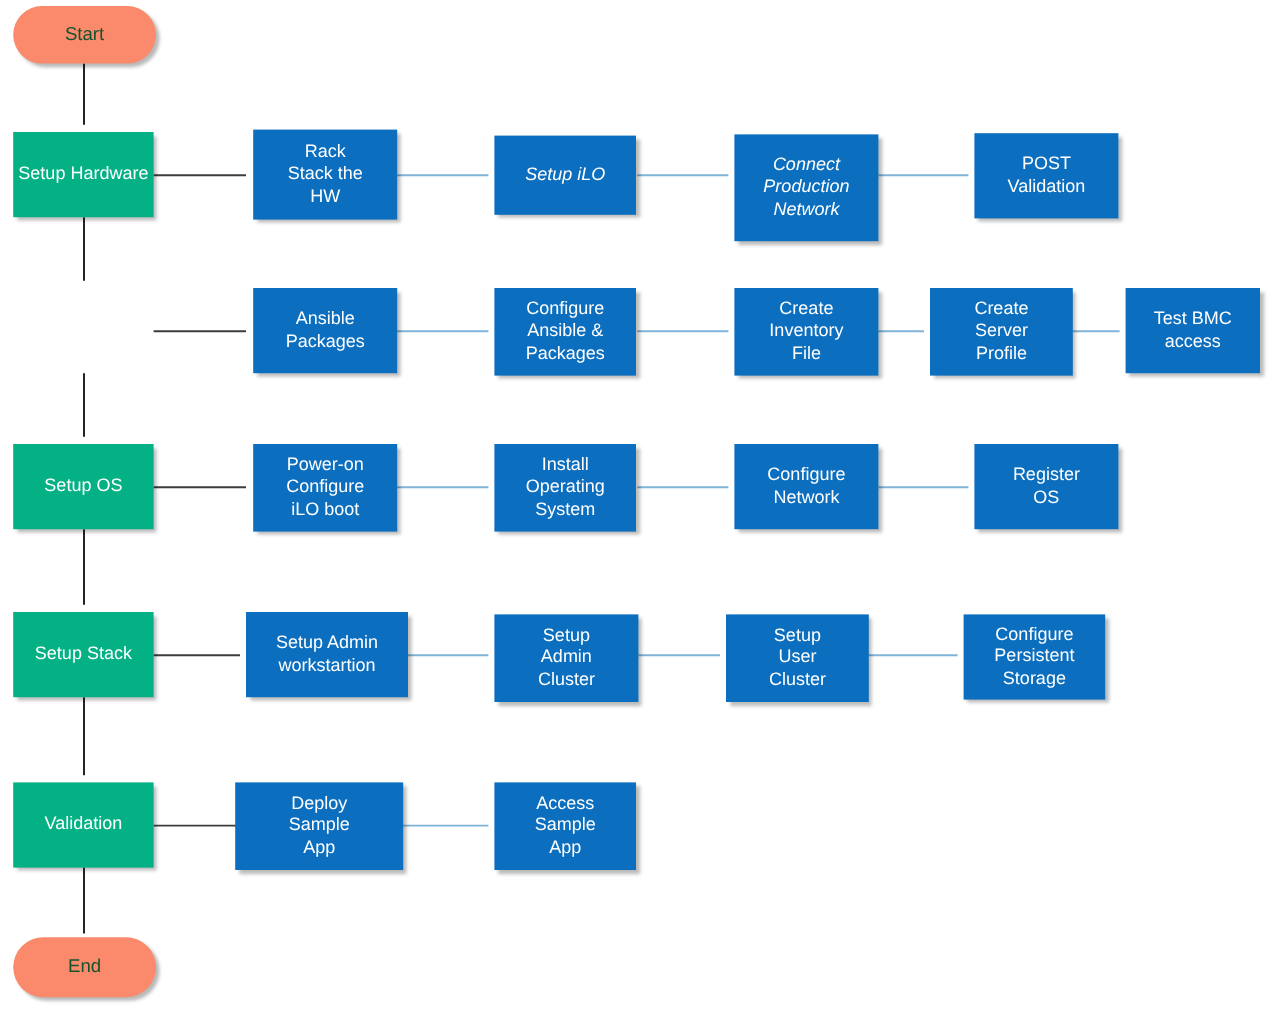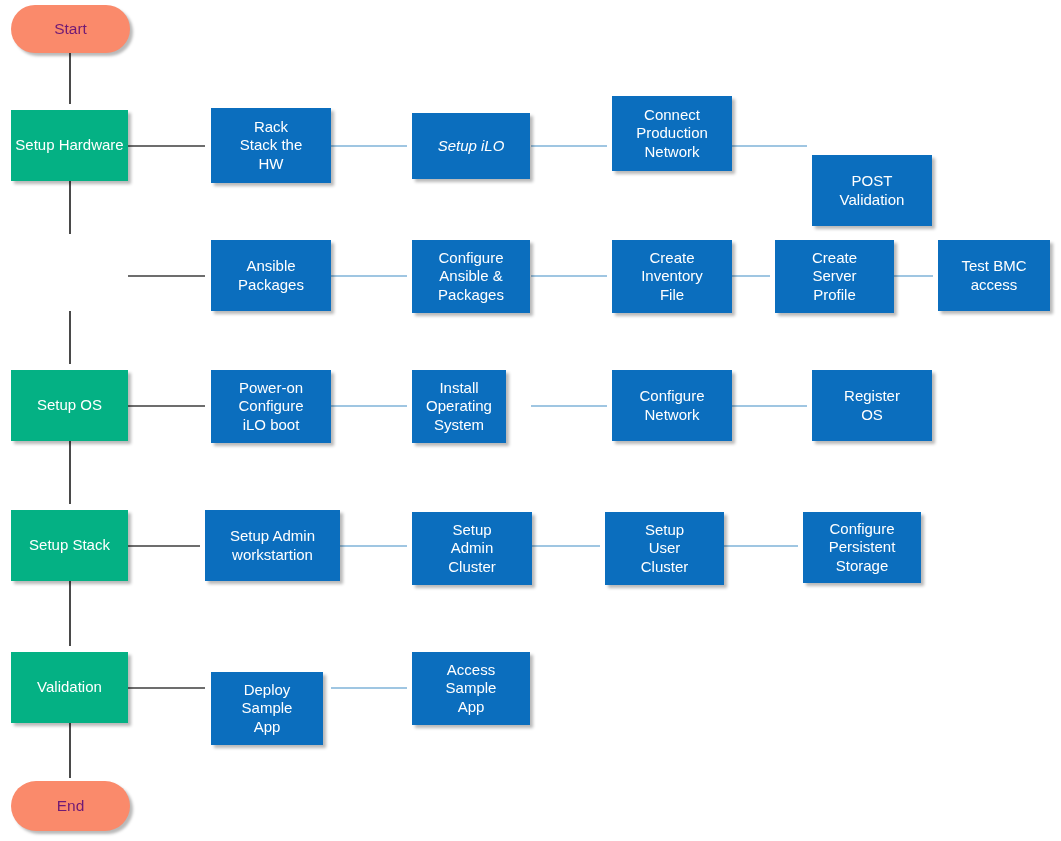--- a/index.html
+++ b/index.html
@@ -23,21 +23,21 @@
     align-items: center;
     justify-content: center;
     text-align: center;
     box-sizing: border-box;
     line-height: 1.22;
     white-space: pre-line;
     box-shadow: 3px 3px 3px rgba(0,0,0,0.28);
   }
   .node.terminal {
     background: #FA8A6B;
-    color: #701a75;
+    color: #14532d;
     border-radius: 999px;
     font-size: 15.5px;
   }
   .node.stage {
     background: #04B184;
     color: #ffffff;
     font-size: 15px;
   }
   .node.task {
     background: #0B6EBE;
@@ -127,25 +127,25 @@
   <div class="node stage" style="left:11px; top:510px; width:117px; height:71px;">Setup Stack</div>
 
   <div class="node stage" style="left:11px; top:652px; width:117px; height:71px;">Validation</div>
 
   <div class="node task" style="left:211px; top:108px; width:120px; height:75px;">Rack
 Stack the
 HW</div>
 
   <div class="node task" style="left:412px; top:113px; width:118px; height:66px;font-style:italic;">Setup iLO</div>
 
-  <div class="node task" style="left:612px; top:96px; width:120px; height:75px;">Connect
+  <div class="node task" style="left:612px; top:112px; width:120px; height:89px;font-style:italic;">Connect
 Production
 Network</div>
 
-  <div class="node task" style="left:812px; top:111px; width:120px; height:71px;margin-top:44px;">POST
+  <div class="node task" style="left:812px; top:111px; width:120px; height:71px;">POST
 Validation</div>
 
   <div class="node task" style="left:211px; top:240px; width:120px; height:71px;">Ansible
 Packages</div>
 
   <div class="node task" style="left:412px; top:240px; width:118px; height:73px;">Configure
 Ansible &amp;
 Packages</div>
 
   <div class="node task" style="left:612px; top:240px; width:120px; height:73px;">Create
@@ -156,21 +156,21 @@
 Server
 Profile</div>
 
   <div class="node task" style="left:938px; top:240px; width:112px; height:71px;">Test BMC
 access</div>
 
   <div class="node task" style="left:211px; top:370px; width:120px; height:73px;">Power-on
 Configure
 iLO boot</div>
 
-  <div class="node task" style="left:412px; top:370px; width:94px; height:73px;">Install
+  <div class="node task" style="left:412px; top:370px; width:118px; height:73px;">Install
 Operating
 System</div>
 
   <div class="node task" style="left:612px; top:370px; width:120px; height:71px;">Configure
 Network</div>
 
   <div class="node task" style="left:812px; top:370px; width:120px; height:71px;">Register
 OS</div>
 
   <div class="node task" style="left:205px; top:510px; width:135px; height:71px;">Setup Admin
@@ -181,21 +181,21 @@
 Cluster</div>
 
   <div class="node task" style="left:605px; top:512px; width:119px; height:73px;">Setup
 User
 Cluster</div>
 
   <div class="node task" style="left:803px; top:512px; width:118px; height:71px;">Configure
 Persistent
 Storage</div>
 
-  <div class="node task" style="left:211px; top:652px; width:112px; height:73px;margin-top:20px;">Deploy
+  <div class="node task" style="left:196px; top:652px; width:140px; height:73px;">Deploy
 Sample
 App</div>
 
   <div class="node task" style="left:412px; top:652px; width:118px; height:73px;">Access
 Sample
 App</div>
 
 </div>
 
 </body></html>

